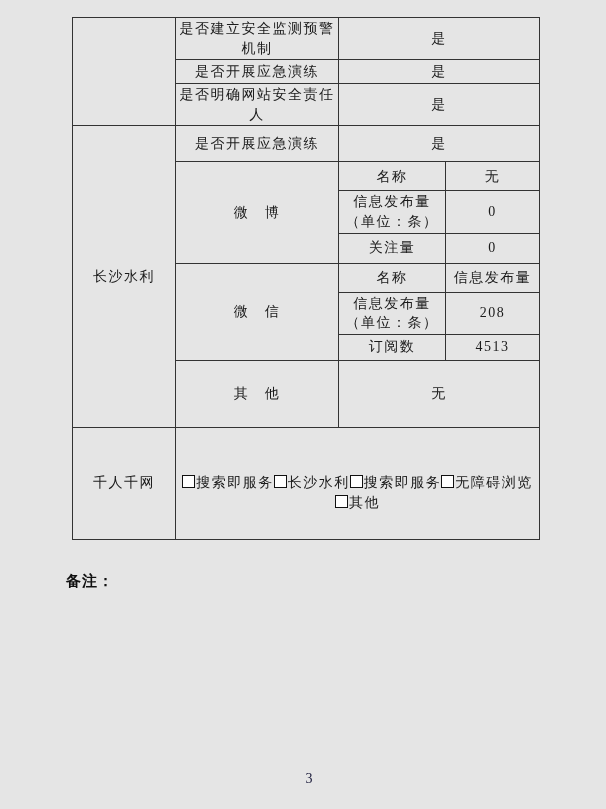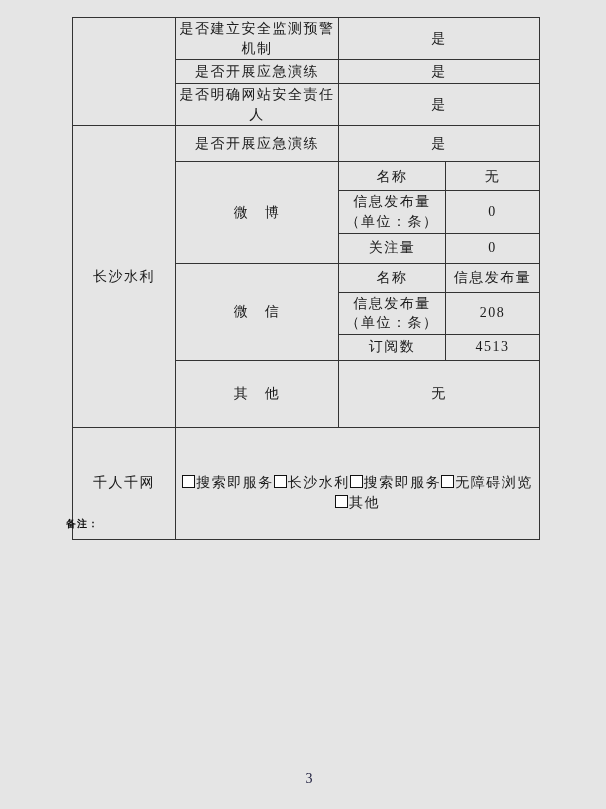--- a/index.html
+++ b/index.html
@@ -45,22 +45,22 @@
     width: 11px;
     height: 11px;
     border: 1.5px solid #111111;
     background: #ffffff;
     vertical-align: -1px;
     margin-right: 1px;
   }
   .notes {
     position: absolute;
     left: 66px;
-    top: 517px;
-    font-size: 10px;
+    top: 572px;
+    font-size: 15px;
     font-weight: bold;
     letter-spacing: 1px;
     color: #111111;
   }
   .pageno {
     position: absolute;
     left: 0;
     right: 0;
     top: 771px;
     text-align: center;

